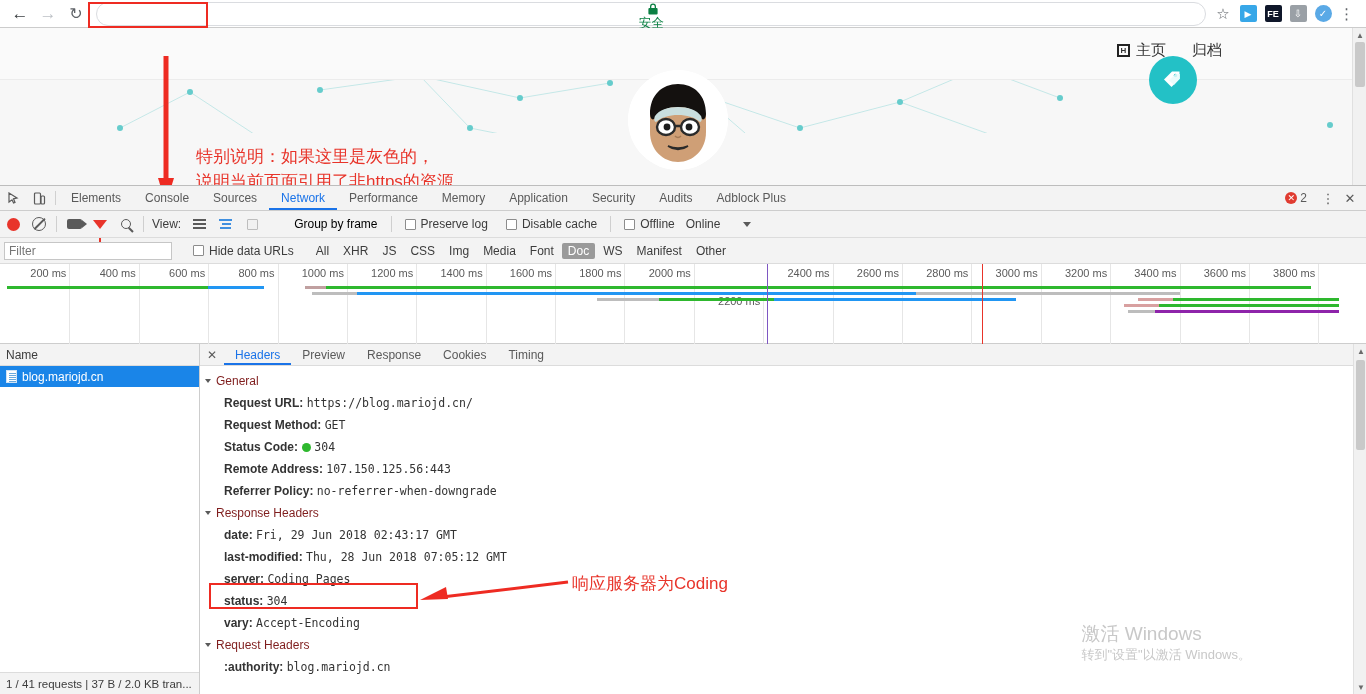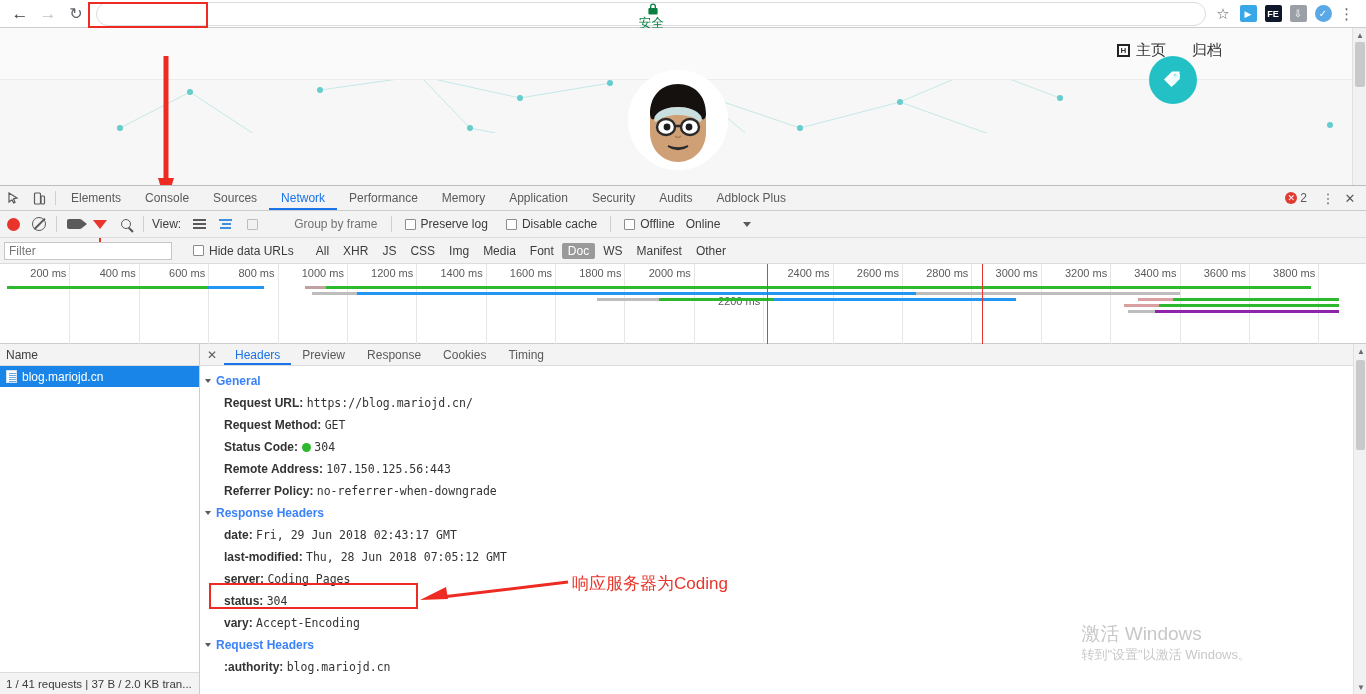--- a/index.html
+++ b/index.html
@@ -137,21 +137,21 @@
   .search-ico:after { content:''; position:absolute; right:-4px; bottom:-3px; width:6px; height:1.6px;
       background:#5a5a5a; transform: rotate(45deg); }
   .view-label { margin: 0 5px 0 4px; color: #3c3c3c; }
   .list-ico { display: flex; flex-direction: column; gap: 2px; }
   .list-ico i { display:block; width: 13px; height: 2px; background: #5a5a5a; }
   .wf-ico { display: flex; flex-direction: column; gap: 2px; align-items: flex-start; }
   .wf-ico i { display: block; height: 2px; background: #3f8fe0; }
   .cbx { width: 11px; height: 11px; border: 1px solid #8c8c8c; background: #fff; border-radius: 1px; flex: none; }
   .cbx.dis { border-color: #bdbdbd; background: #f1f1f1; }
   .chk-wrap { display: flex; align-items: center; gap: 5px; padding: 0 9px; }
-  .chk-wrap.dim { color: #737373; gap: 36px; }
+  .chk-wrap.dim { color: #000000; gap: 36px; }
   .tb-sep { width: 1px; height: 16px; background: #cfcfcf; margin: 0 4px; }
   .online-sel { display: flex; align-items: center; gap: 5px; }
   .caret-dn { width: 0; height: 0; border-left: 4px solid transparent; border-right: 4px solid transparent;
       border-top: 5px solid #5a5a5a; }
 
   .nt-filterbar {
     height: 26px; display: flex; align-items: center; background: #f3f3f3;
     border-bottom: 1px solid #dcdcdc; font-size: 12px; color: #3c3c3c; padding-left: 4px;
   }
   .filter-input {
@@ -182,21 +182,21 @@
   .rl-status { height: 22px; border-top: 1px solid #dcdcdc; background: #f3f3f3; display: flex;
       align-items: center; padding-left: 6px; font-size: 11.5px; color: #3c3c3c; margin-top: auto; white-space: nowrap;}
 
   .detail { flex: 1; display: flex; flex-direction: column; min-width: 0; position: relative; }
   .det-tabs { height: 22px; border-bottom: 1px solid #dcdcdc; background: #f3f3f3; display: flex;
       align-items: stretch; font-size: 12px; color: #5a5a5a; }
   .det-close { width: 24px; display: flex; align-items: center; justify-content: center; font-size: 12px; color: #5a5a5a;}
   .det-tab { padding: 0 11px; display: flex; align-items: center; }
   .det-tab.active { color: #1a73e8; box-shadow: inset 0 -2px 0 #1a73e8; }
   .det-body { flex: 1; overflow: hidden; position: relative; background: #fff; padding-top: 4px; }
-  .sec-title { font-size: 12px; font-weight: bold; color: #3b82f6; padding: 4px 0 4px 6px;
+  .sec-title { font-size: 12px; font-weight: normal; color: #7f1d1d; padding: 4px 0 4px 6px;
       display: flex; align-items: center; gap: 5px; }
   .tri { width: 0; height: 0; border-left: 4px solid #5a5a5a; border-top: 3.5px solid transparent;
       border-bottom: 3.5px solid transparent; transform: rotate(90deg); margin-right: 1px; }
   .hdr-row { font-size: 12px; padding: 4px 0 4px 24px; color: #222; line-height: 14px; }
   .hdr-key { font-weight: bold; color: #333; }
   .hdr-val { font-family: "DejaVu Sans Mono", monospace; font-size: 11.5px; color: #333; }
   .status-dot-g { display: inline-block; width: 9px; height: 9px; border-radius: 50%;
       background: #2eb82e; margin: 0 3px -1px 1px; }
   .red-box-server {
     position: absolute; left: 209px; top: 583px; width: 209px; height: 26px;
@@ -323,20 +323,24 @@
         <path d="M40 76q10 7 20 0q-10 4-20 0z" fill="#fff" stroke="#2a2a2a" stroke-width="1.6"></path>
         <path d="M47 66q3 3 6 0" stroke="#a57a55" stroke-width="1.6" fill="none"></path>
       </svg>
     </div>
 
     <svg class="arrow-down" viewBox="0 0 16 150">
       <line x1="8" y1="0" x2="8" y2="128" stroke="#ee2b22" stroke-width="5"></line>
       <polygon points="8,148 0,122 16,122" fill="#ee2b22"></polygon>
     </svg>
 
+    <div class="note-red">
+      <div>特别说明：如果这里是灰色的，</div>
+      <div>说明当前页面引用了非https的资源</div>
+    </div>
 
     <div class="scroll-up-web">
       <div class="scroll-arr" style="top:0;">▲</div>
       <div class="scroll-thumb-web"></div>
     </div>
   </div>
 
   <div class="devtools">
 
     <div class="dt-tabbar">

